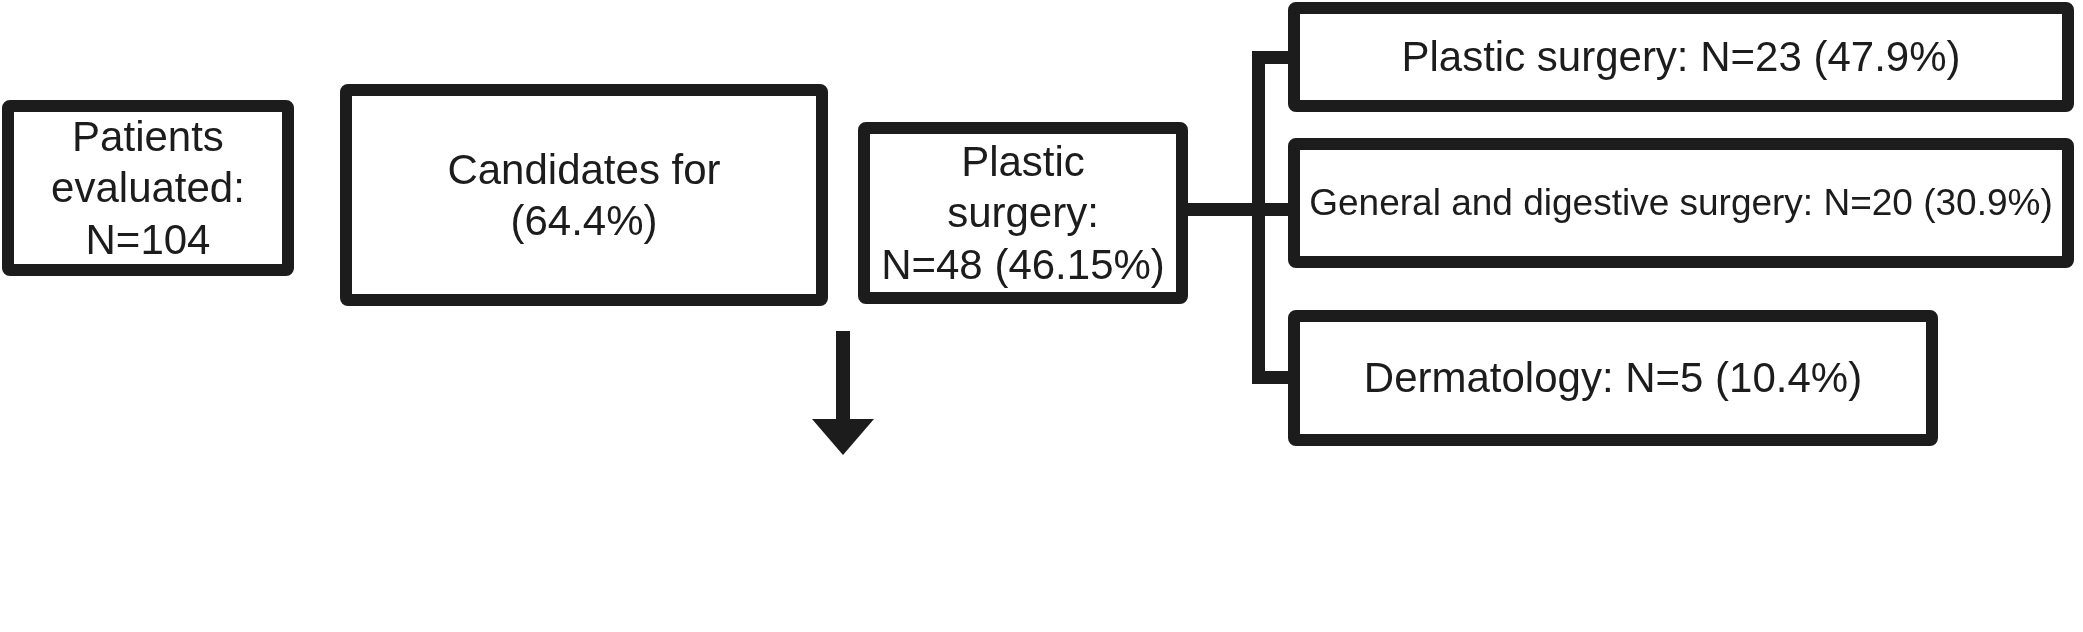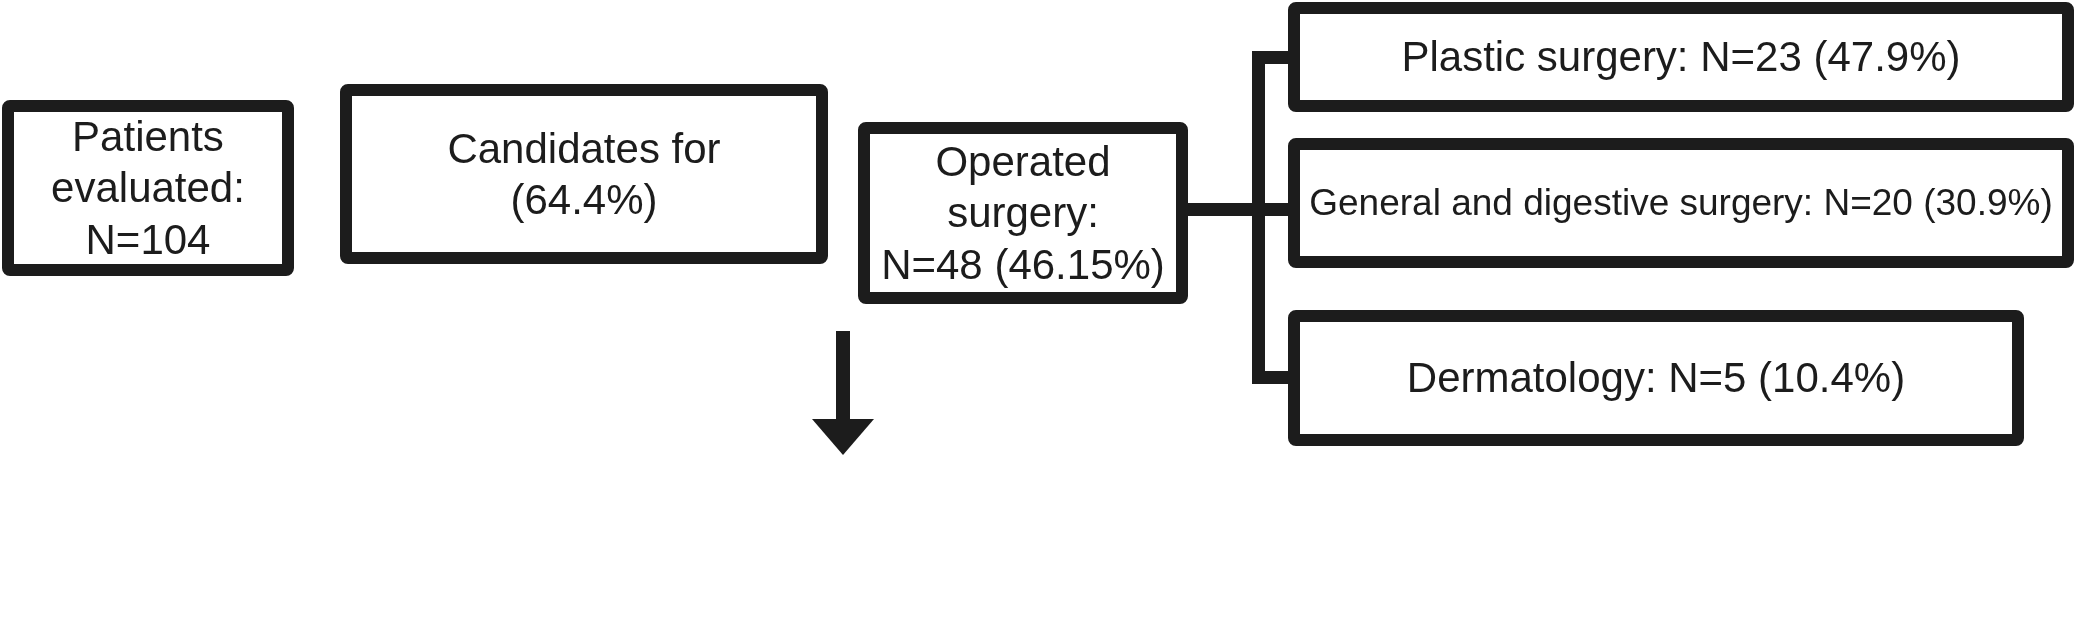--- a/index.html
+++ b/index.html
@@ -28,25 +28,25 @@
     justify-content: center;
     text-align: center;
     font-size: 42px;
     line-height: 1.22;
     color: #1c1c1c;
   }
   .box .ln { white-space: nowrap; }
 
   
   #box-patients     { left: 2px;    top: 100px; width: 292px; height: 176px; }
-  #box-candidates   { left: 340px;  top: 84px;  width: 488px; height: 180px; }
+  #box-candidates   { left: 340px;  top: 84px;  width: 488px; height: 222px; }
   #box-operated     { left: 858px;  top: 122px; width: 330px; height: 182px; }
   #box-plastic      { left: 1288px; top: 2px;   width: 786px; height: 110px; }
   #box-general      { left: 1288px; top: 138px; width: 786px; height: 130px; font-size: 37px; }
-  #box-dermatology  { left: 1288px; top: 310px; width: 736px; height: 136px; }
+  #box-dermatology  { left: 1288px; top: 310px; width: 650px; height: 136px; }
   #box-lost         { left: 630px;  top: 455px; width: 485px; height: 172px; }
 
   
   .conn {
     position: absolute;
     background: #1c1c1c;
   }
   #conn-operated-branch { left: 1184px; top: 203px; width: 106px; height: 13px; }
   #conn-branch-vertical { left: 1252px; top: 51px;  width: 13px;  height: 333px; }
   #conn-stub-plastic    { left: 1252px; top: 51px;  width: 38px;  height: 13px; }
@@ -73,21 +73,21 @@
     <span class="ln">evaluated:</span>
     <span class="ln">N=104</span>
   </div>
 
   <div class="box" id="box-candidates">
     <span class="ln">Candidates for</span>
     <span class="ln">(64.4%)</span>
   </div>
 
   <div class="box" id="box-operated">
-    <span class="ln">Operated</span>
+    <span class="ln">Plastic</span>
     <span class="ln">surgery:</span>
     <span class="ln">N=48 (46.15%)</span>
   </div>
 
   <div class="box" id="box-plastic">
     <span class="ln">Plastic surgery: N=23 (47.9%)</span>
   </div>
 
   <div class="box" id="box-general">
     <span class="ln">General and digestive surgery: N=20 (30.9%)</span>

